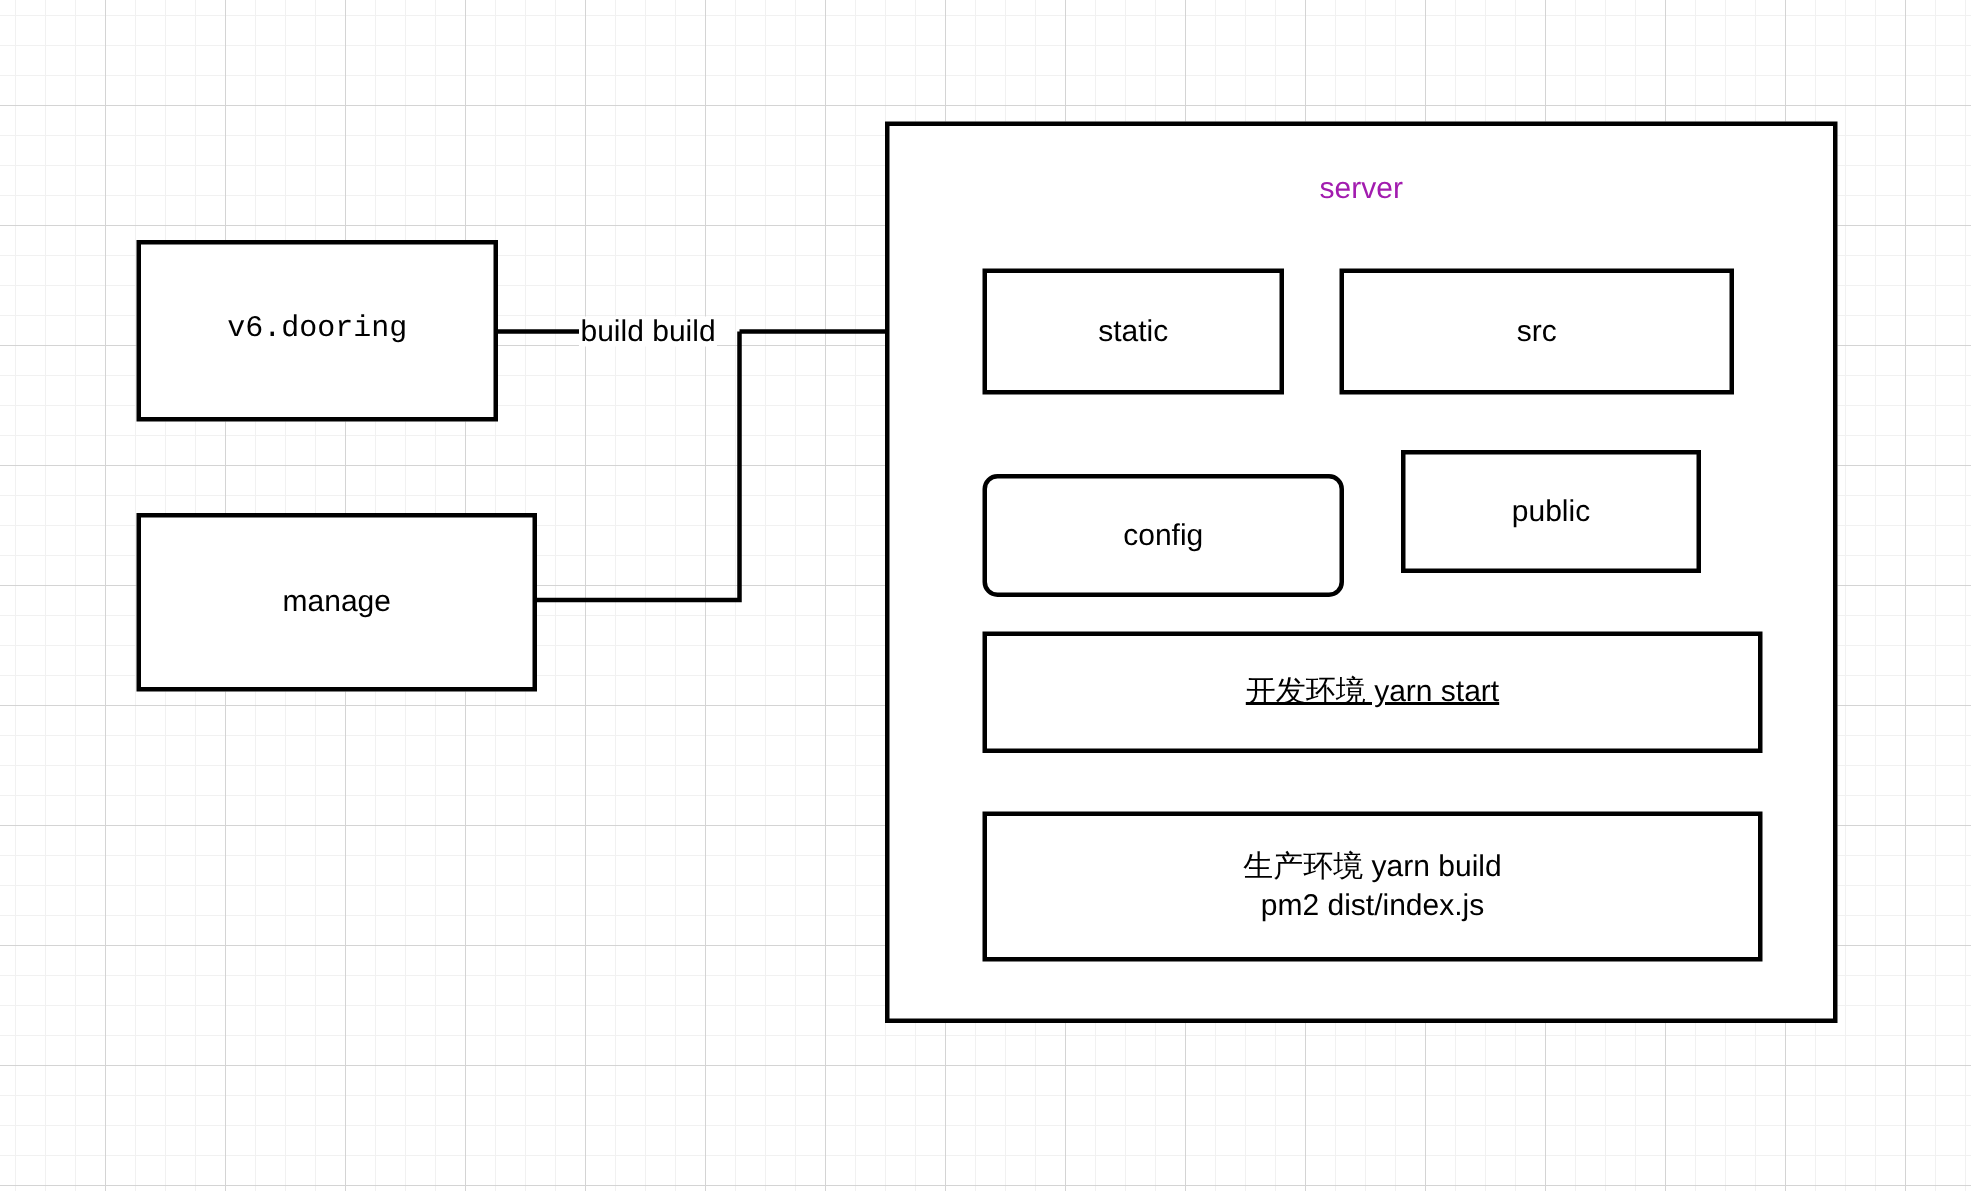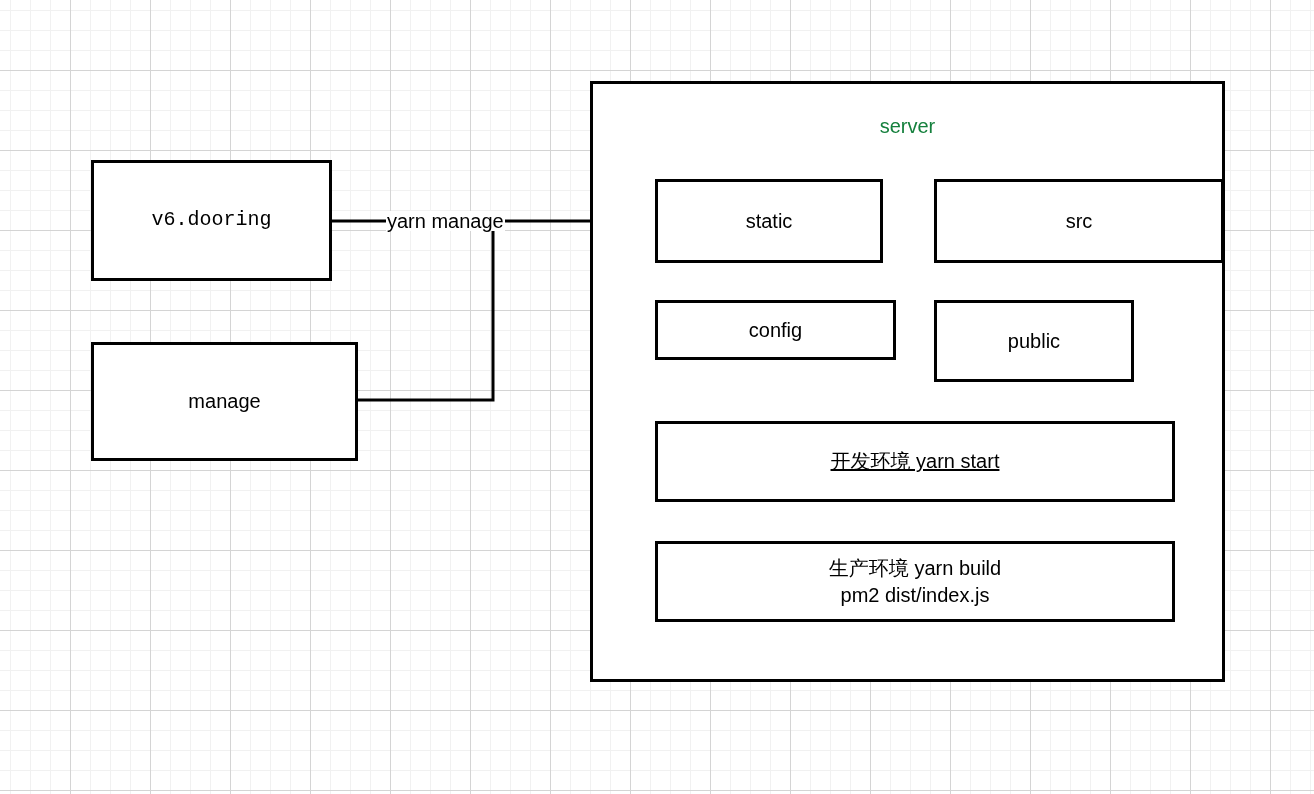--- a/index.html
+++ b/index.html
@@ -45,21 +45,21 @@
     background: #ffffff;
     border: 3px solid #000000;
   }
 
   .container-title {
     position: absolute;
     left: 0;
     right: 0;
     text-align: center;
     font-size: 20px;
-    color: #15803d;
+    color: #a21caf;
   }
 
   .edge-layer {
     position: absolute;
     left: 0;
     top: 0;
     width: 1314px;
     height: 794px;
     pointer-events: none;
   }
@@ -83,52 +83,52 @@
 
     <path d="M 331 221 L 386 221" stroke="#000000" stroke-width="3" fill="none"></path>
 
     <path d="M 493 221 L 653 221" stroke="#000000" stroke-width="3" fill="none"></path>
 
     <path d="M 331 400 L 493 400 L 493 221" stroke="#000000" stroke-width="3" fill="none"></path>
 
     <path d="M 656 221 L 632 211 L 639 221 L 632 231 Z" fill="#000000" stroke="#000000" stroke-width="1"></path>
   </svg>
 
-  <div class="edge-label" style="left:386px; top:211px;">yarn manage</div>
+  <div class="edge-label" style="left:386px; top:211px;">build build</div>
 
   <div class="node" style="left:91px; top:160px; width:241px; height:121px;font-family:Liberation Mono, monospace;">
     <span>v6.dooring</span>
   </div>
 
   <div class="node" style="left:91px; top:342px; width:267px; height:119px;">
     <span>manage</span>
   </div>
 
   <div class="container-node" style="left:590px; top:81px; width:635px; height:601px;">
     <div class="container-title" style="top:31px;">server</div>
   </div>
 
-  <div class="node" style="left:655px; top:179px; width:228px; height:84px;">
+  <div class="node" style="left:655px; top:179px; width:201px; height:84px;">
     <span>static</span>
   </div>
 
-  <div class="node" style="left:934px; top:179px; width:290px; height:84px;">
+  <div class="node" style="left:893px; top:179px; width:263px; height:84px;">
     <span>src</span>
   </div>
 
-  <div class="node" style="left:655px; top:300px; width:241px; height:60px;">
+  <div class="node" style="left:655px; top:316px; width:241px; height:82px;border-radius:10px;">
     <span>config</span>
   </div>
 
   <div class="node" style="left:934px; top:300px; width:200px; height:82px;">
     <span>public</span>
   </div>
 
   <div class="node" style="left:655px; top:421px; width:520px; height:81px;text-decoration:underline;">
     <span>开发环境 yarn start</span>
   </div>
 
-  <div class="node" style="left:655px; top:541px; width:520px; height:81px;">
+  <div class="node" style="left:655px; top:541px; width:520px; height:100px;">
     <span>生产环境 yarn build
 pm2 dist/index.js</span>
   </div>
 
 </div>
 
 </body></html>

